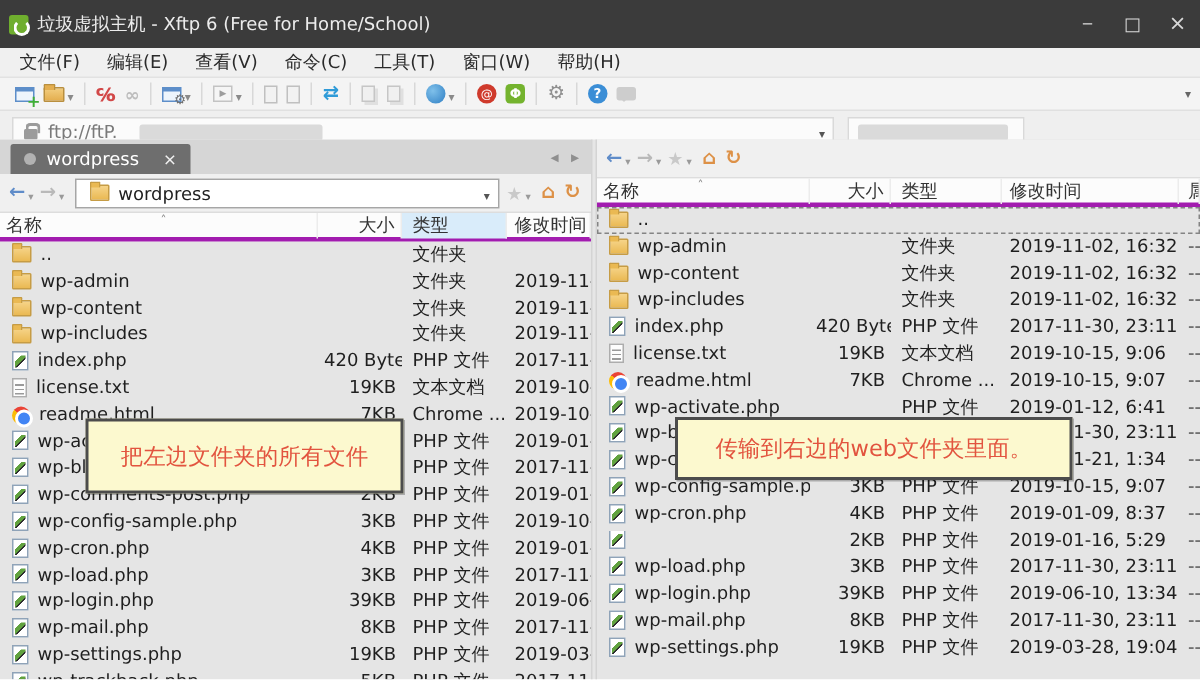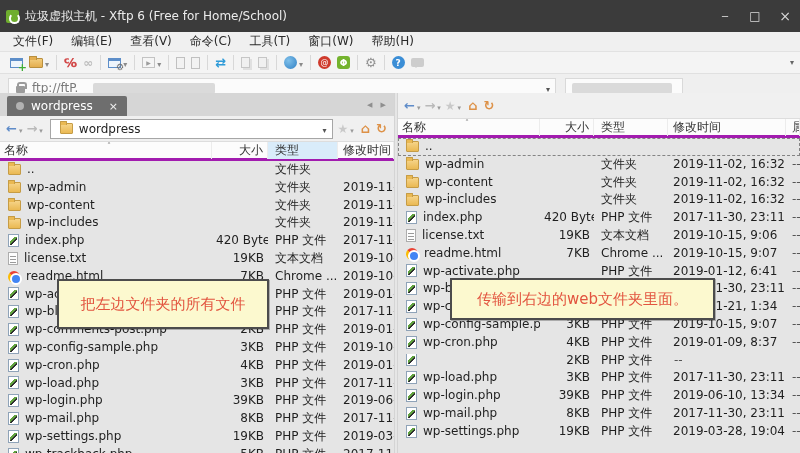--- a/index.html
+++ b/index.html
@@ -584,20 +584,21 @@
           <div class="cell col-type">PHP 文件</div>
           <div class="cell col-date">2019-01-09, 8:37</div>
           <div class="cell col-attr">--</div>
         </div>
         <div class="row">
           <div class="cell col-name">
             <span class="fi fi-php"></span>
           </div>
           <div class="cell col-size">2KB</div>
           <div class="cell col-type">PHP 文件</div>
+          <div class="cell col-date">2019-01-16, 5:29</div>
           <div class="cell col-attr">--</div>
         </div>
         <div class="row">
           <div class="cell col-name">
             <span class="fi fi-php"></span>
             <span>wp-load.php</span>
           </div>
           <div class="cell col-size">3KB</div>
           <div class="cell col-type">PHP 文件</div>
           <div class="cell col-date">2017-11-30, 23:11</div>

